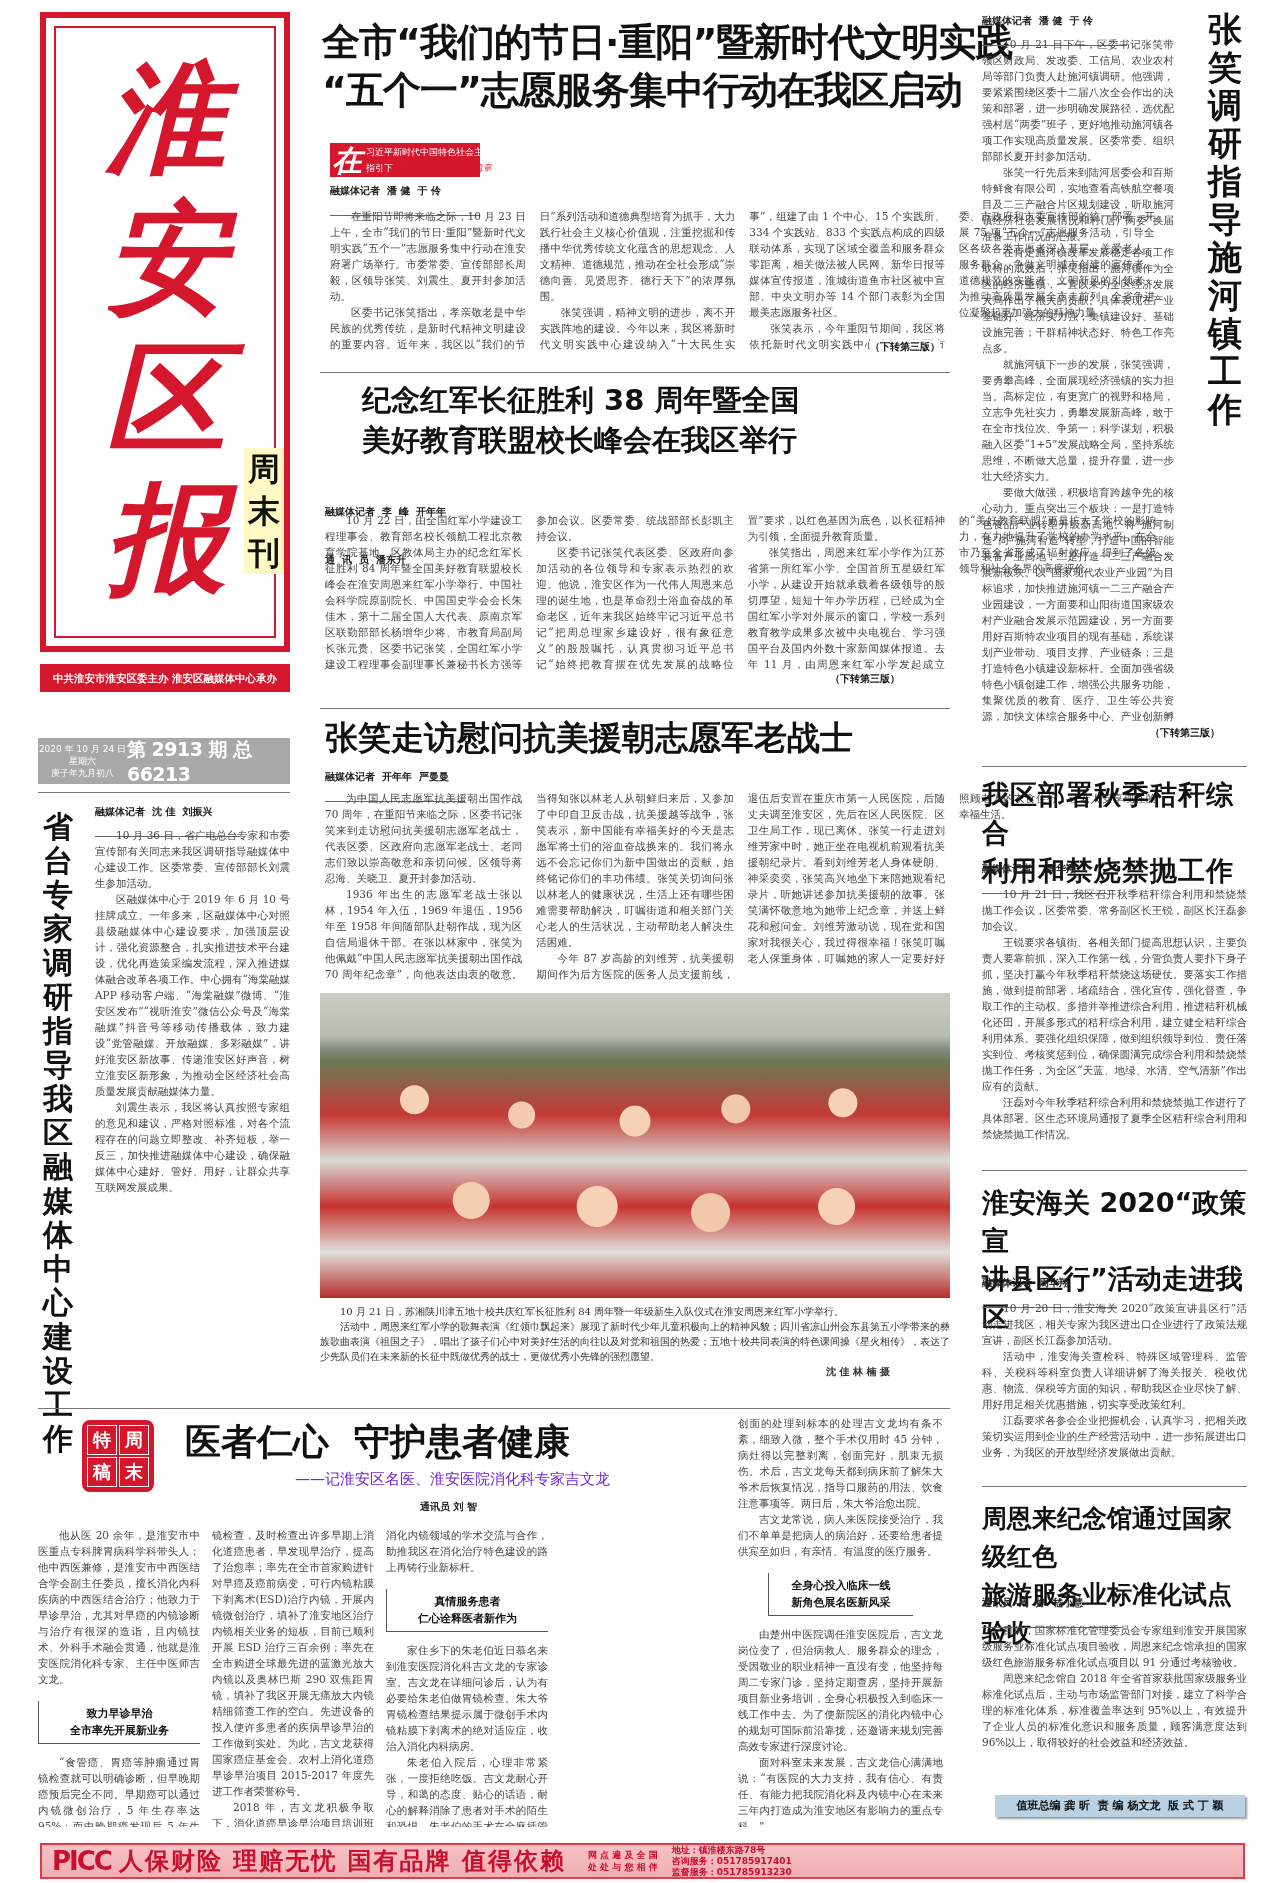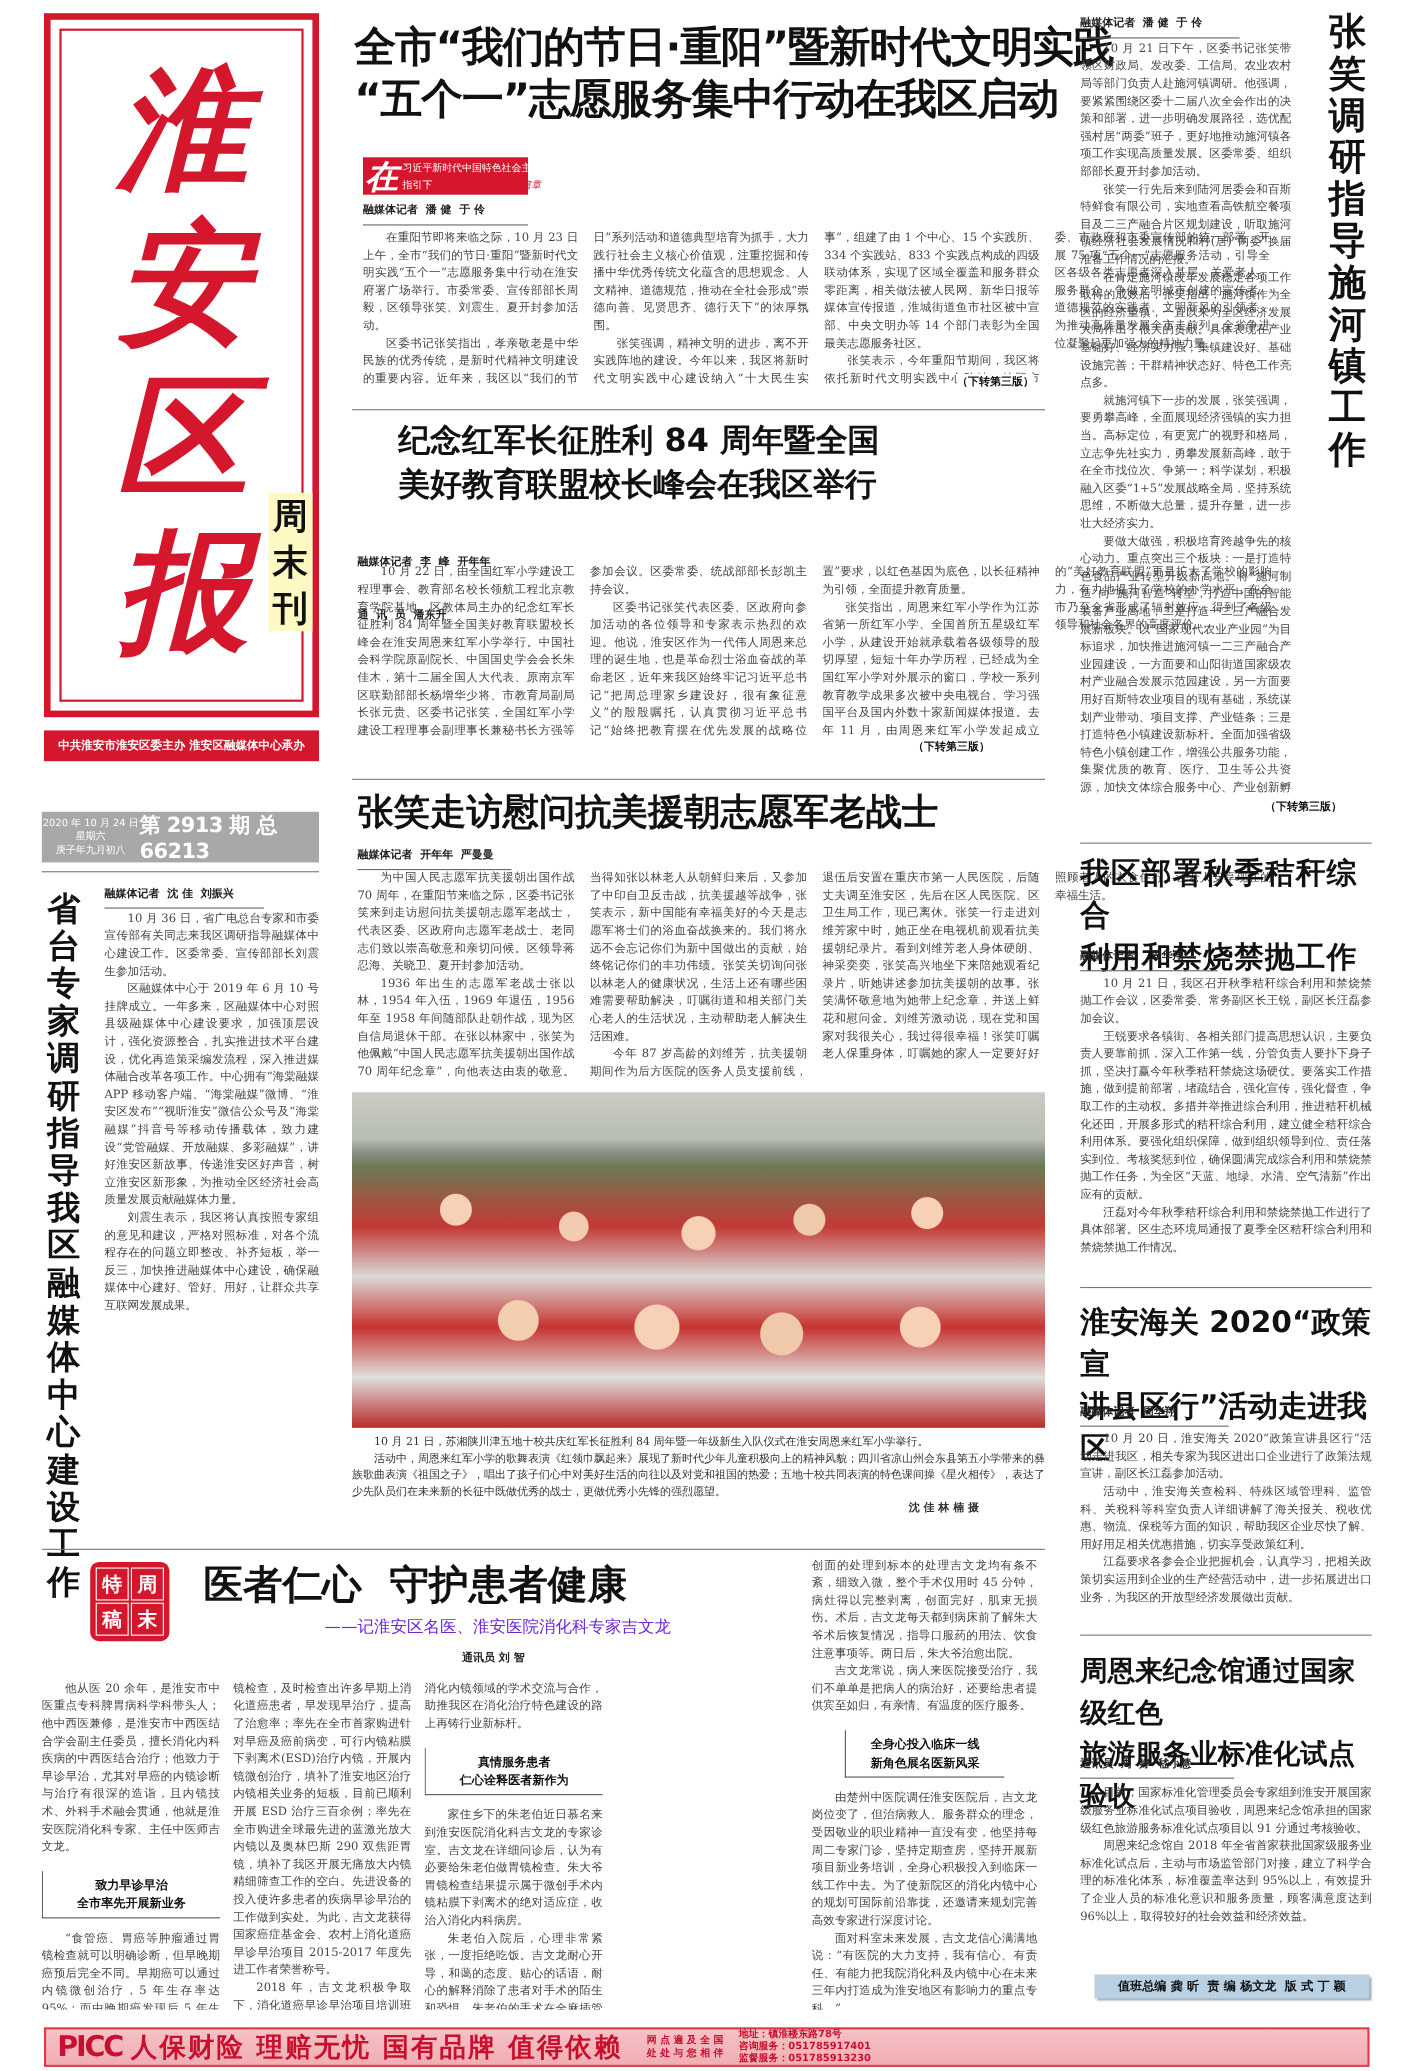--- a/index.html
+++ b/index.html
@@ -1,20 +1,20 @@
 <!DOCTYPE html>
 <html><head>
 <meta charset="utf-8">
 <style>
   * { box-sizing: border-box; margin: 0; padding: 0; }
   html, body { width: 1280px; height: 1883px; background: #fff; overflow: hidden; }
   body { position: relative; font-family: "DejaVu Serif", "Liberation Serif", serif; color: #333; }
   .abs { position: absolute; }
   .hl { font-family: "DejaVu Sans", "Liberation Sans", sans-serif; font-weight: bold; color: #111; }
-  .byline { font-family: "DejaVu Sans", sans-serif; font-weight: bold; font-size: 10px; color: #222; border-bottom: 1px solid #666; padding-bottom: 6px; white-space: pre; }
+  .byline { font-family: "DejaVu Sans", sans-serif; font-weight: bold; font-size: 10px; color: #222; border-bottom: 1px solid #666; padding-bottom: 17px; white-space: pre; }
   .body { font-size: 10.5px; line-height: 16px; color: #444; text-align: justify; }
   .body p { text-indent: 2em; }
   .cols3 { column-count: 3; column-gap: 14px; }
   .rule { position: absolute; height: 1px; background: #777; }
   .cont { font-family: "DejaVu Sans", sans-serif; font-weight: bold; font-size: 10px; color: #111; }
   
   .mast-frame { left: 40px; top: 12px; width: 250px; height: 640px; border: 6px solid #d4172d; padding: 8px; }
   .mast-inner { width: 100%; height: 100%; border: 2px solid #d4172d; position: relative; }
   .mast-char { position: absolute; left: 30px; width: 160px; text-align: center; font-family: "DejaVu Serif", serif; font-style: italic; font-weight: bold; color: #d4172d; font-size: 120px; line-height: 140px; }
   .mast-sub { position: absolute; right: -10px; top: 420px; width: 40px; font-family: "DejaVu Sans", sans-serif; font-weight: bold; font-size: 32px; line-height: 42px; color: #111; text-align: center; background: #fef9c3; }
@@ -97,21 +97,21 @@
   <p>张笑一行先后来到陆河居委会和百斯特鲜食有限公司，实地查看高铁航空餐项目及二三产融合片区规划建设，听取施河镇经济社会发展情况和村(居)“两委”换届准备工作情况的汇报。</p>
   <p>在肯定施河镇改革发展稳定各项工作取得的成效后，张笑指出，施河镇作为全区的经济重镇，一直以来为全区经济发展大局作出了很大的贡献。具体表现在产业基础好、经济实力强；集镇建设好、基础设施完善；干群精神状态好、特色工作亮点多。</p>
   <p>就施河镇下一步的发展，张笑强调，要勇攀高峰，全面展现经济强镇的实力担当。高标定位，有更宽广的视野和格局，立志争先社实力，勇攀发展新高峰，敢于在全市找位次、争第一；科学谋划，积极融入区委“1+5”发展战略全局，坚持系统思维，不断做大总量，提升存量，进一步壮大经济实力。</p>
   <p>要做大做强，积极培育跨越争先的核心动力。重点突出三个板块：一是打造特色食品产业转型升级新高地。将“施河制造”向“施河智造”转型，打造中国的智能装备产业高地；二是打造一二三产融合发展新板块。以“国家现代农业产业园”为目标追求，加快推进施河镇一二三产融合产业园建设，一方面要和山阳街道国家级农村产业融合发展示范园建设，另一方面要用好百斯特农业项目的现有基础，系统谋划产业带动、项目支撑、产业链条；三是打造特色小镇建设新标杆。全面加强省级特色小镇创建工作，增强公共服务功能，集聚优质的教育、医疗、卫生等公共资源，加快文体综合服务中心、产业创新孵化中心、共创大道北延等项目建设。</p>
 
 </div>
 <div class="abs cont" style="left:1150px;top:726px;">（下转第三版）</div>
 <div class="abs vhead" style="left:1205px;top:10px;">张笑调研指导施河镇工作</div>
 
 <div class="abs hl" style="left:362px;top:380px;width:560px;font-size:29px;line-height:40px;white-space:nowrap;">
-  <div>纪念红军长征胜利 84 周年暨全国</div>
+  <div>纪念红军长征胜利 38 周年暨全国</div>
   <div>美好教育联盟校长峰会在我区举行</div>
 </div>
 <div class="abs" style="left:325px;top:472px;font-family:'DejaVu Sans',sans-serif;font-weight:bold;font-size:10px;line-height:16px;color:#222;white-space:pre;">
   <div>融媒体记者  李  峰  开年年</div>
   <div>通  讯  员  潘东升</div>
 </div>
 <div class="abs body cols3" style="left:325px;top:512px;width:620px;height:160px;column-fill:auto;">
   <p>10 月 22 日，由全国红军小学建设工程理事会、教育部名校长领航工程北京教育学院基地、区教体局主办的纪念红军长征胜利 84 周年暨全国美好教育联盟校长峰会在淮安周恩来红军小学举行。中国社会科学院原副院长、中国国史学会会长朱佳木，第十二届全国人大代表、原南京军区联勤部部长杨增华少将、市教育局副局长张元贵、区委书记张笑，全国红军小学建设工程理事会副理事长兼秘书长方强等参加会议。区委常委、统战部部长彭凯主持会议。</p>
   <p>区委书记张笑代表区委、区政府向参加活动的各位领导和专家表示热烈的欢迎。他说，淮安区作为一代伟人周恩来总理的诞生地，也是革命烈士浴血奋战的革命老区，近年来我区始终牢记习近平总书记“把周总理家乡建设好，很有象征意义”的殷殷嘱托，认真贯彻习近平总书记“始终把教育摆在优先发展的战略位置”要求，以红色基因为底色，以长征精神为引领，全面提升教育质量。</p>
   <p>张笑指出，周恩来红军小学作为江苏省第一所红军小学、全国首所五星级红军小学，从建设开始就承载着各级领导的殷切厚望，短短十年办学历程，已经成为全国红军小学对外展示的窗口，学校一系列教育教学成果多次被中央电视台、学习强国平台及国内外数十家新闻媒体报道。去年 11 月，由周恩来红军小学发起成立的“美好教育联盟”更是扩大了学校的影响力，有力地提升了学校的办学水平，在全市乃至全省形成了辐射效应，得到了各级领导和社会各界的高度评价。</p>

